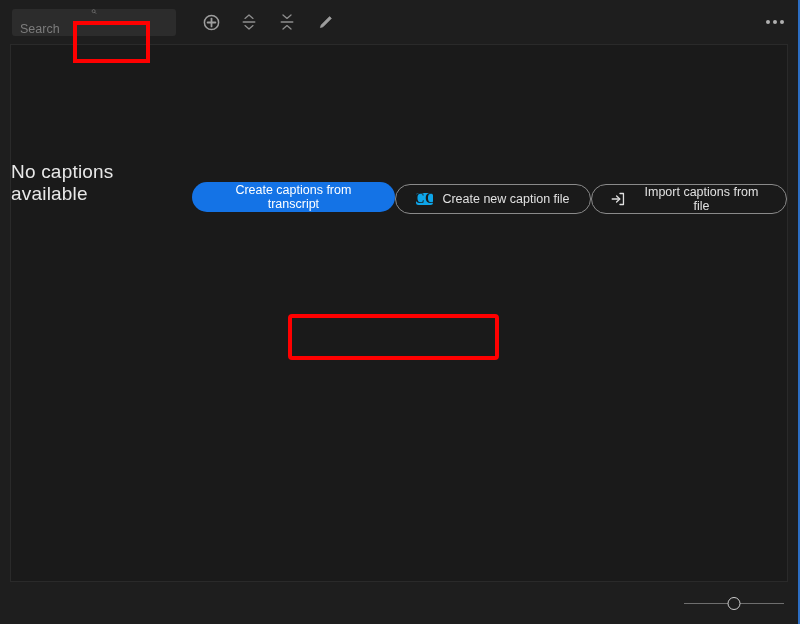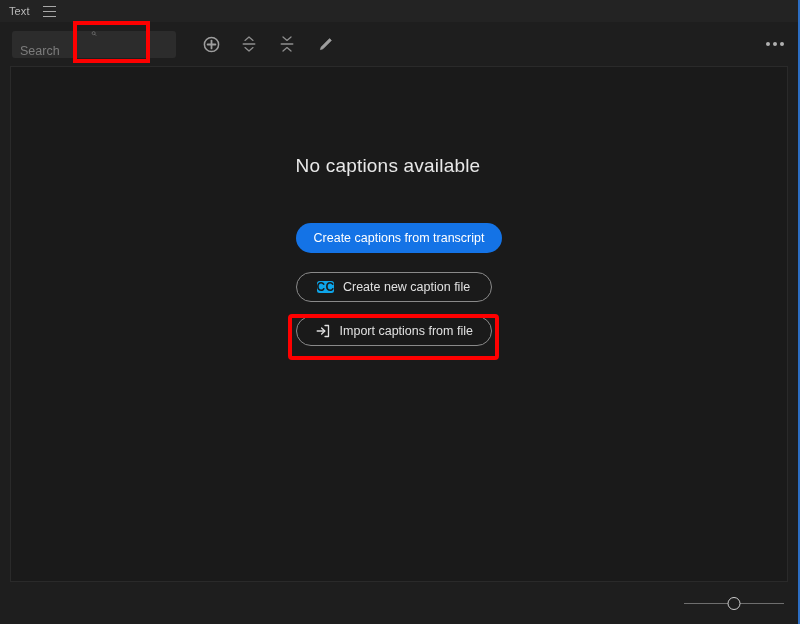--- a/index.html
+++ b/index.html
@@ -187,24 +187,24 @@
     flex: 1;
     background: #1a1a1a;
     border: 1px solid #2a2a2a;
     display: flex;
     flex-direction: column;
     align-items: center;
     justify-content: flex-start;
     position: relative;
   }
   .empty-state {
-    margin-top: 88px;
-    display: flex;
-    flex-direction: column;
-    align-items: flex-start;
+    margin-top: 116px;
+    display: flex;
+    flex-direction: row;
+    align-items: center;
   }
   .empty-title {
     font-size: 19px;
     color: #e8e8e8;
     font-weight: 400;
     margin-bottom: 46px;
     letter-spacing: 0.2px;
   }
   .action-btn {
     height: 30px;
@@ -230,27 +230,28 @@
     color: #e0e0e0;
     border: 1px solid #8a8a8a;
     margin-bottom: 14px;
   }
   .cc-badge {
     width: 17px;
     height: 12px;
     border-radius: 2.5px;
     background: #0ea5e9;
     color: #1a1a1a;
-    font-size: 12px;
+    font-size: 14px;
     font-weight: bold;
     display: flex;
     align-items: center;
     justify-content: center;
     letter-spacing: 0.3px;
     line-height: 1;
+    font-family: Liberation Serif, serif;
   }
 
   
   .footer {
     height: 42px;
     min-height: 42px;
     background: #1e1e1e;
     display: flex;
     align-items: center;
     justify-content: flex-end;
@@ -302,28 +303,20 @@
     z-index: 40;
   }
   #annot-captions-tab { left: 73px;  top: 21px;  width: 77px;  height: 42px; }
   #annot-create-btn   { left: 288px; top: 314px; width: 211px; height: 46px; border-radius: 4px; }
 </style>
 </head>
 <body>
 
 <div id="app">
 
-  <div class="panel-titlebar">
-    <span class="panel-title">Text</span>
-    <span class="hamburger">
-      <i></i>
-        <i></i>
-        <i></i>
-    </span>
-  </div>
 
 
   <div class="toolbar">
 
     <div class="search-box">
       <svg width="14" height="14" viewBox="0 0 14 14">
         <circle cx="6" cy="6" r="4.3" fill="none" stroke="#9a9a9a" stroke-width="1.3"></circle>
         <line x1="9.2" y1="9.2" x2="12.6" y2="12.6" stroke="#9a9a9a" stroke-width="1.3" stroke-linecap="round"></line>
       </svg>
       <input class="search-input" type="text" placeholder="Search" style="">

